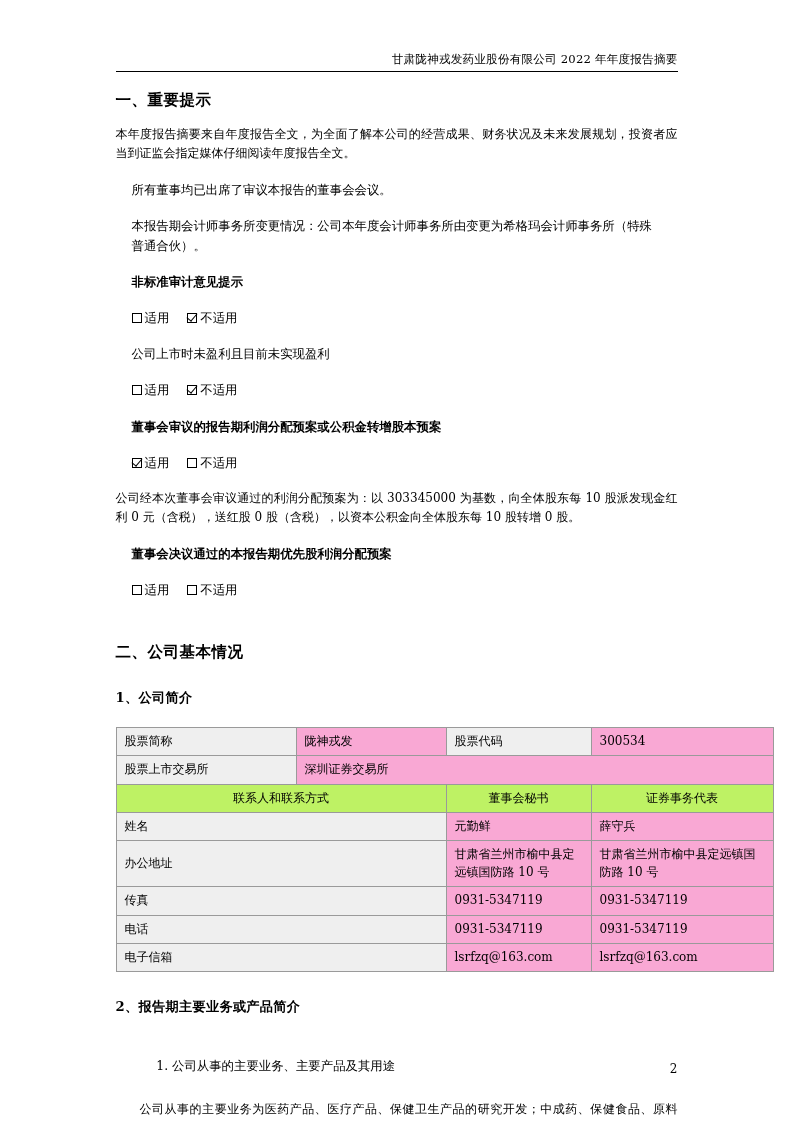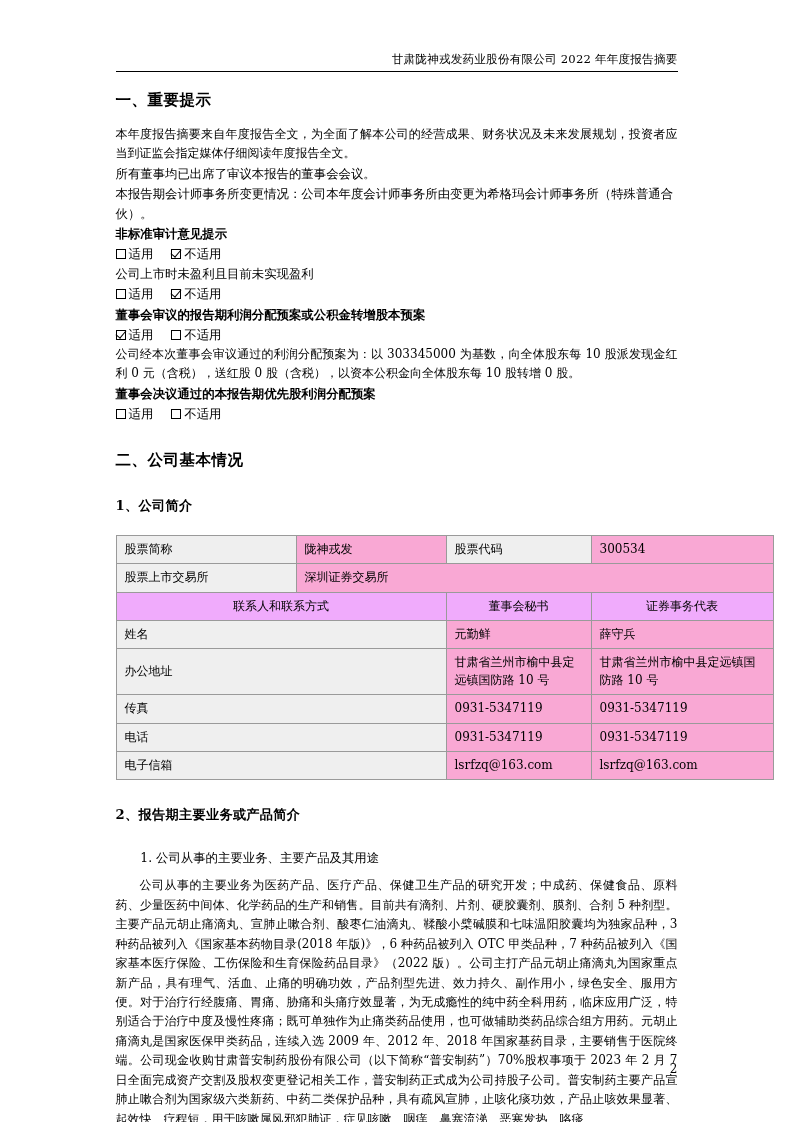--- a/index.html
+++ b/index.html
@@ -50,21 +50,21 @@
     font-family: "DejaVu Serif", "Liberation Serif", serif;
     font-size: 12px;
     line-height: 1.62;
     text-align: justify;
     margin: 0;
   }
   .line {
     font-family: "DejaVu Serif", "Liberation Serif", serif;
     font-size: 12.4px;
     line-height: 1.62;
-    margin: 0;
+    margin: 16px;
   }
   .bold {
     font-weight: bold;
   }
   .indent2 {
     text-indent: 2em;
   }
   .spacer-26 { height: 26px; }
   .spacer-12 { height: 12px; }
   .spacer-8 { height: 8px; }
@@ -107,21 +107,21 @@
     border: 1px solid #9a9a9a;
     padding: 5px 8px;
     vertical-align: middle;
     line-height: 1.45;
   }
   td.label {
     background: #efefef;
     width: 170px;
   }
   td.hdr {
-    background: #f0abfc;
+    background: #bef264;
     text-align: center;
     font-weight: normal;
   }
   td.val {
     background: #f9a8d4;
   }
   .mono {
     font-family: "DejaVu Serif", "Liberation Serif", serif;
   }
   .page-num {

